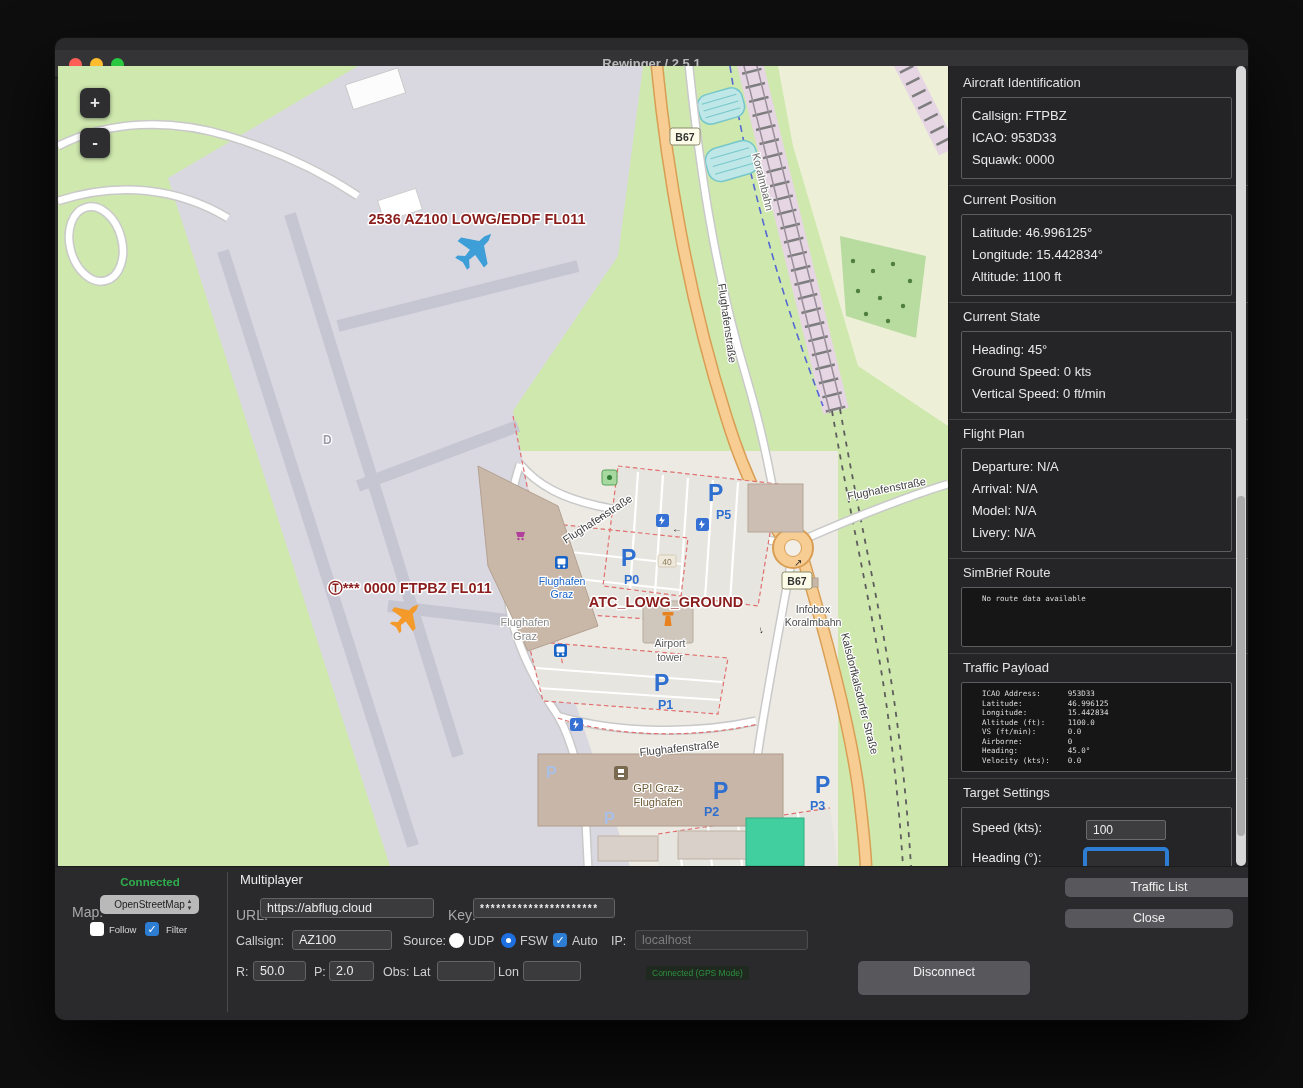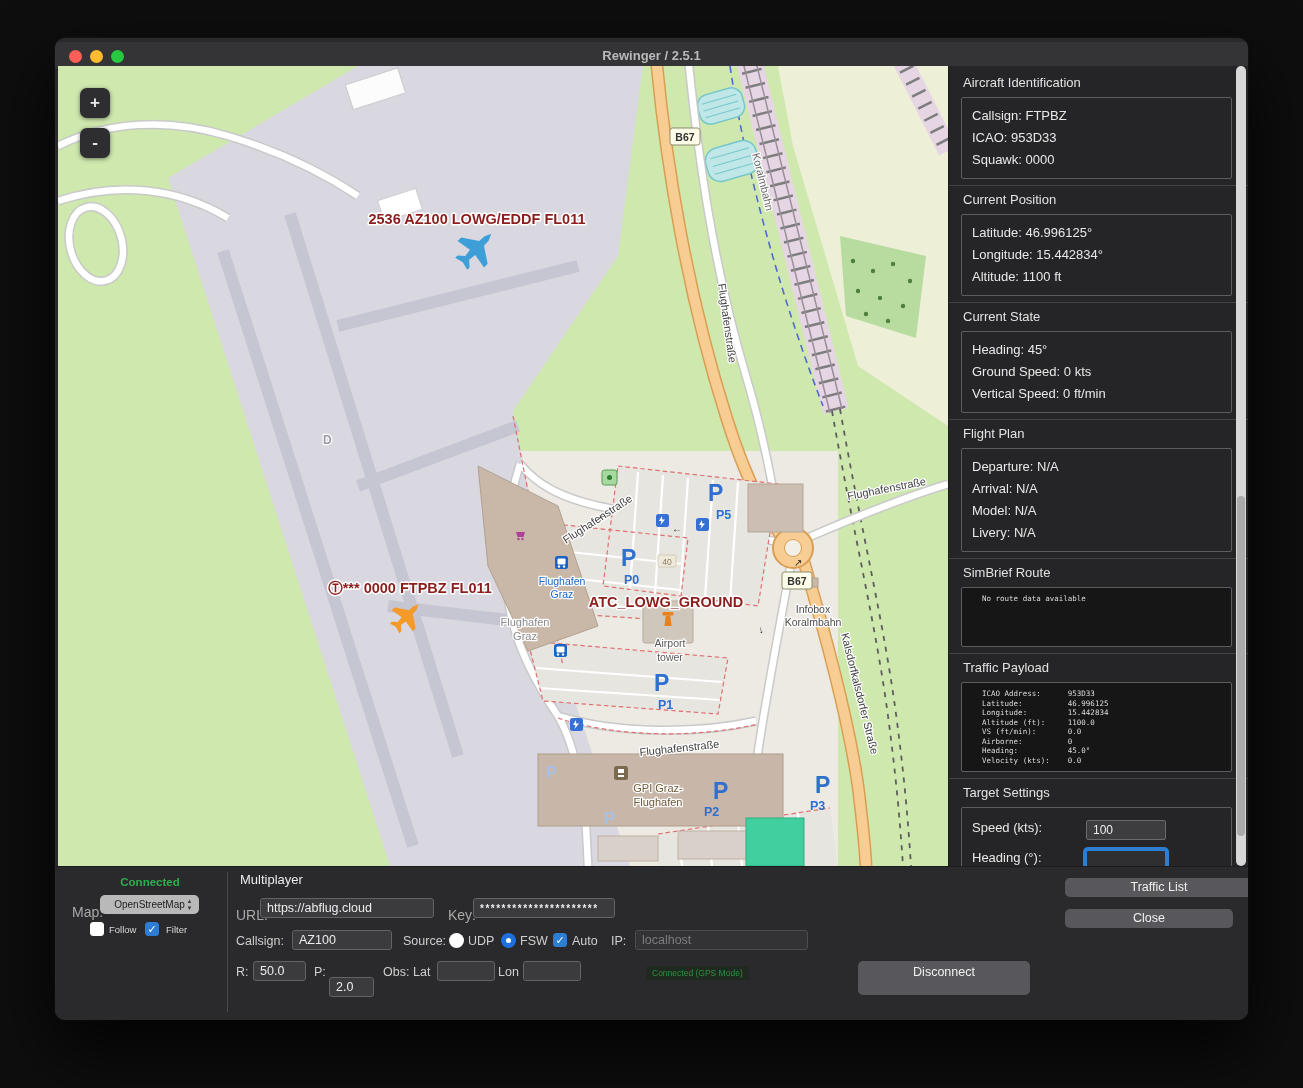--- a/index.html
+++ b/index.html
@@ -1,20 +1,20 @@
 <!DOCTYPE html>
 <html><head>
 <meta charset="utf-8">
 <style>
   * { margin:0; padding:0; box-sizing:border-box; }
   html,body { width:1303px; height:1088px; background:#0e0e0e; font-family:"Liberation Sans",sans-serif; overflow:hidden; }
   .window { position:absolute; left:55px; top:38px; width:1193px; height:982px; background:#2a2a2c;
             border-radius:10px; overflow:hidden; box-shadow:0 30px 70px rgba(0,0,0,.85), 0 0 0 1px #151515; }
   
-  .titlebar { position:absolute; left:0; top:4px; width:100%; height:28px; background:#343436; border-bottom:1px solid #1d1d1d; }
+  .titlebar { position:absolute; left:0; top:12px; width:100%; height:28px; background:#343436; border-bottom:1px solid #1d1d1d; }
   .tl { position:absolute; top:8px; width:13px; height:13px; border-radius:50%; }
   .tl.red { left:14px; background:#ff5f57; } .tl.yellow { left:35px; background:#febc2e; } .tl.green { left:56px; background:#28c840; }
   .title { position:absolute; top:6px; left:0; width:100%; text-align:center; color:#b9b9b9; font-size:13px; font-weight:bold; }
   
   .map { position:absolute; left:3px; top:28px; width:890px; height:800px; background:#cfe8ae; overflow:hidden; }
   .map svg { position:absolute; left:0; top:0; }
   .zoombtn { position:absolute; width:30px; height:30px; background:#2e2e31; border-radius:7px; color:#e8e8e8;
              font-size:17px; font-weight:bold; text-align:center; line-height:29px; box-shadow:0 1px 4px rgba(0,0,0,.5); cursor:pointer; }
   .zoombtn.zin { left:22px; top:22px; } .zoombtn.zout { left:22px; top:62px; }
   
@@ -414,21 +414,21 @@
     <span class="radio sel" style="left:446px; top:66px;"></span>
     <span class="lbl" style="left:465px; top:67px;">FSW</span>
     <span class="cb checked" style="left:498px; top:66px;">✓</span>
     <span class="lbl" style="left:517px; top:67px;">Auto</span>
     <span class="lbl" style="left:556px; top:67px;">IP:</span>
     <input class="inp disabled" style="left: 580px; top: 63px; width: 173px;" placeholder="localhost">
 
     <span class="lbl" style="left:181px; top:98px;">R:</span>
     <input class="inp" style="left: 198px; top: 94px; width: 53px;" value="50.0">
     <span class="lbl" style="left:259px; top:98px;">P:</span>
-    <input class="inp" style="left: 274px; top: 110px; width: 45px;" value="2.0">
+    <input class="inp" style="left: 274px; top: 94px; width: 45px;" value="2.0">
     <span class="lbl" style="left:328px; top:98px;">Obs:</span>
     <span class="lbl" style="left:358px; top:98px;">Lat</span>
     <input class="inp" style="left: 382px; top: 94px; width: 58px;">
     <span class="lbl" style="left:443px; top:98px;">Lon</span>
     <input class="inp" style="left: 468px; top: 94px; width: 58px;">
     <span class="gps-chip">Connected (GPS Mode)</span>
     <div class="btn" style="left:803px; top:94px; width:172px; height:34px; line-height:22px;">Disconnect</div>
 
     <div class="btn" style="left:1010px; top:11px; width:188px; height:19px; line-height:19px;">Traffic List</div>
     <div class="btn" style="left:1010px; top:42px; width:168px; height:19px; line-height:19px;">Close</div>

